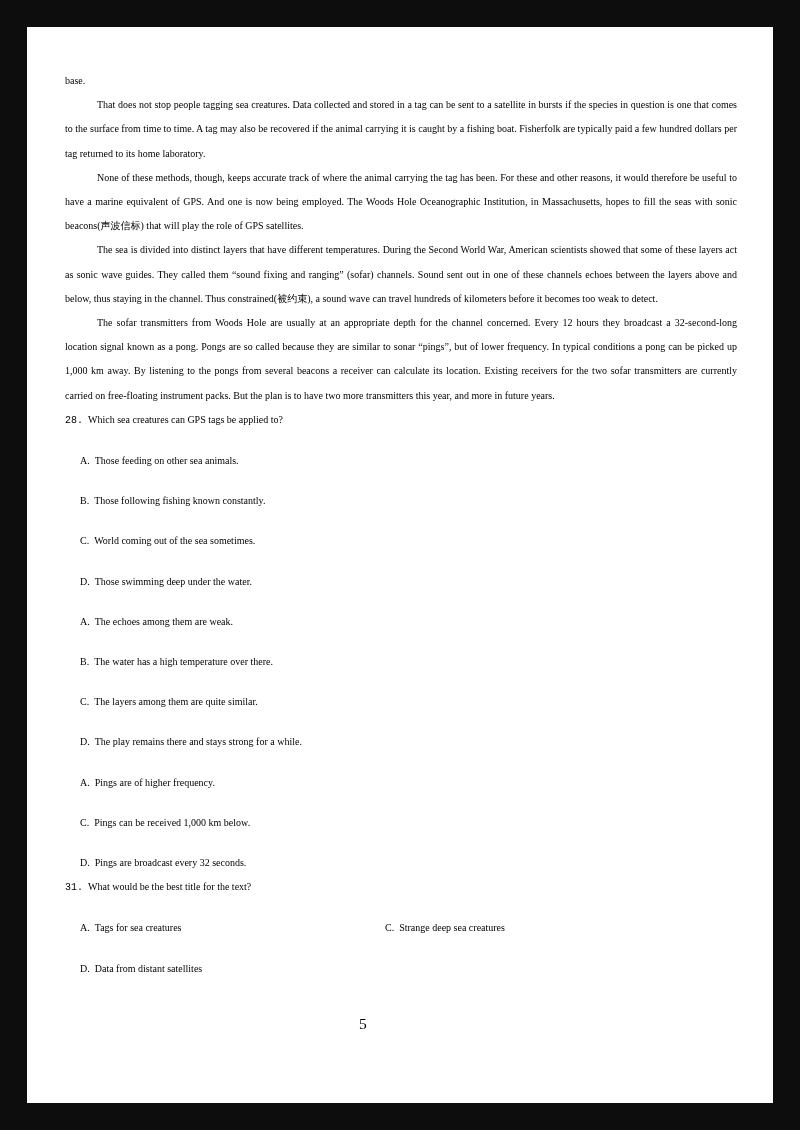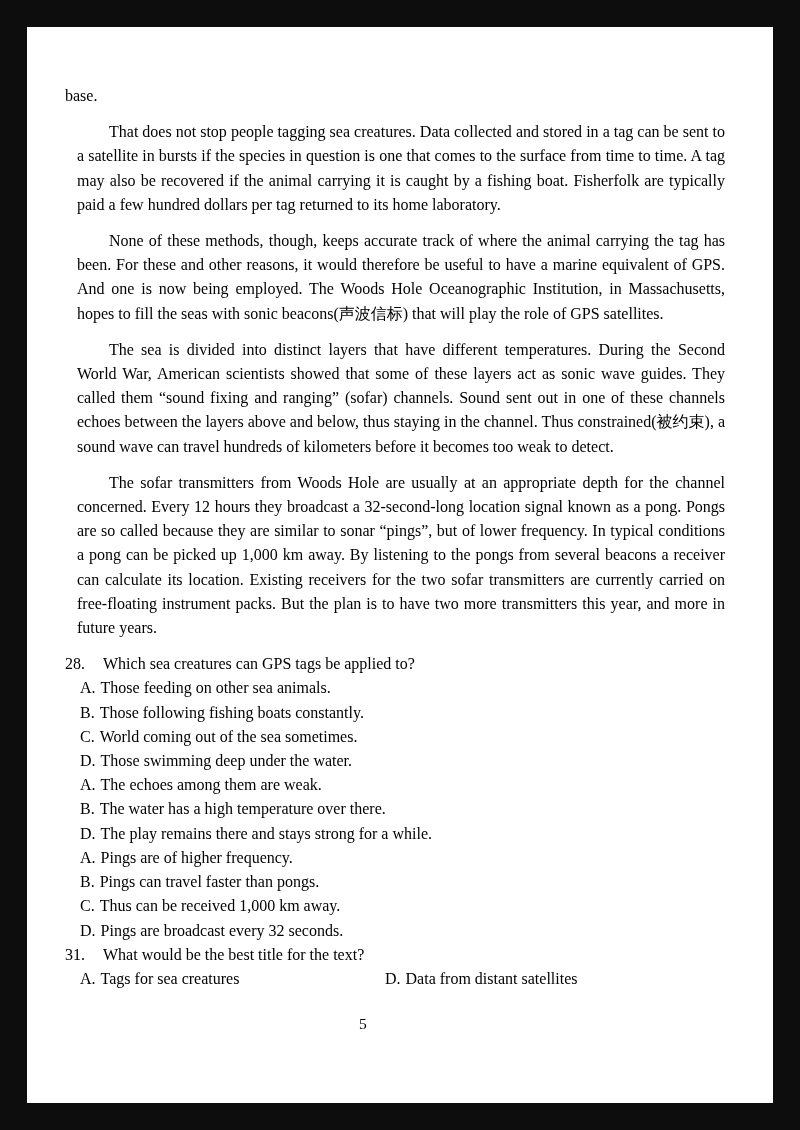--- a/index.html
+++ b/index.html
@@ -19,44 +19,45 @@
     left: 27px;
     top: 27px;
     width: 746px;
     height: 1076px;
     background: #ffffff;
     box-sizing: border-box;
   }
   .content {
     position: absolute;
     left: 38px;
-    top: 57px;
+    top: 42px;
     width: 672px;
     font-family: "Liberation Serif", serif;
-    font-size: 16px;
+    font-size: 10px;
     line-height: 24.2px;
     color: #000000;
   }
   p.lead {
     margin: 0;
     text-align: justify;
   }
   p.para {
-    margin: 12px;
+    margin: 0;
     text-align: justify;
     text-indent: 32px;
   }
   .question { margin: 0; }
   .q-stem {
     text-align: left;
   }
-  .q-num { margin-right: 18px; }
+  .q-num { margin-right: 5px; font-family: Liberation Mono, monospace; }
   .opt-label { margin-right: 5px; }
   .q-options .option {
     padding-left: 15px;
+    margin-top: 16px;
   }
   .q-options.two-col {
     display: grid;
     grid-template-columns: 305px auto;
     font-family: Liberation Serif, serif;
   }
   .q-options.two-col .option {
     padding-left: 15px;
   }
   .page-number {
@@ -85,71 +86,74 @@
 
       <div class="question">
         <div class="q-stem">
           <span class="q-num">28.</span><span>Which sea creatures can GPS tags be applied to?</span>
         </div>
         <div class="q-options">
           <div class="option">
             <span class="opt-label">A.</span><span>Those feeding on other sea animals.</span>
           </div>
           <div class="option">
-            <span class="opt-label">B.</span><span>Those following fishing boats constantly.</span>
+            <span class="opt-label">B.</span><span>Those following fishing known constantly.</span>
           </div>
           <div class="option">
             <span class="opt-label">C.</span><span>World coming out of the sea sometimes.</span>
           </div>
           <div class="option">
             <span class="opt-label">D.</span><span>Those swimming deep under the water.</span>
           </div>
         </div>
       </div>
 
       <div class="question">
         <div class="q-options">
           <div class="option">
             <span class="opt-label">A.</span><span>The echoes among them are weak.</span>
           </div>
           <div class="option">
             <span class="opt-label">B.</span><span>The water has a high temperature over there.</span>
           </div>
           <div class="option">
+            <span class="opt-label">C.</span><span>The layers among them are quite similar.</span>
+          </div>
+          <div class="option">
             <span class="opt-label">D.</span><span>The play remains there and stays strong for a while.</span>
           </div>
         </div>
       </div>
 
       <div class="question">
         <div class="q-options">
           <div class="option">
             <span class="opt-label">A.</span><span>Pings are of higher frequency.</span>
           </div>
           <div class="option">
-            <span class="opt-label">B.</span><span>Pings can travel faster than pongs.</span>
-          </div>
-          <div class="option">
-            <span class="opt-label">C.</span><span>Thus can be received 1,000 km away.</span>
+            <span class="opt-label">C.</span><span>Pings can be received 1,000 km below.</span>
           </div>
           <div class="option">
             <span class="opt-label">D.</span><span>Pings are broadcast every 32 seconds.</span>
           </div>
         </div>
       </div>
 
       <div class="question">
         <div class="q-stem">
           <span class="q-num">31.</span><span>What would be the best title for the text?</span>
         </div>
         <div class="q-options two-col">
           <div class="option">
             <span class="opt-label">A.</span><span>Tags for sea creatures</span>
           </div>
           <div class="option">
+            <span class="opt-label">C.</span><span>Strange deep sea creatures</span>
+          </div>
+          <div class="option">
             <span class="opt-label">D.</span><span>Data from distant satellites</span>
           </div>
         </div>
       </div>
 
     </div>
     <div class="page-number">5</div>
   </div>
 </div>
 

